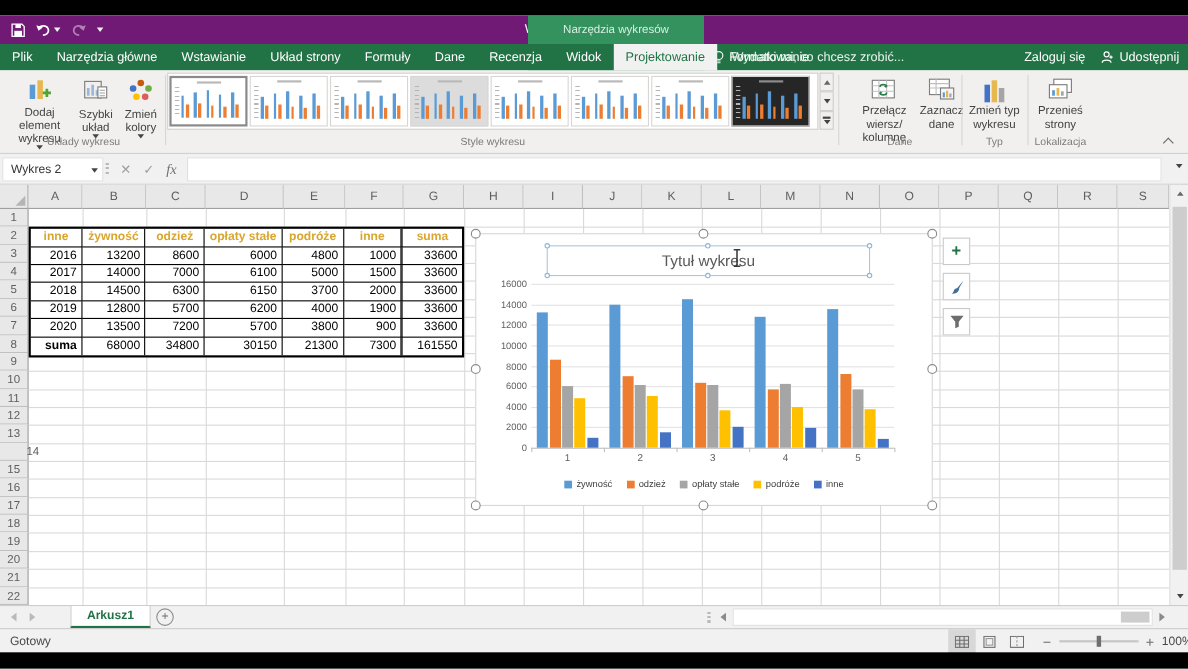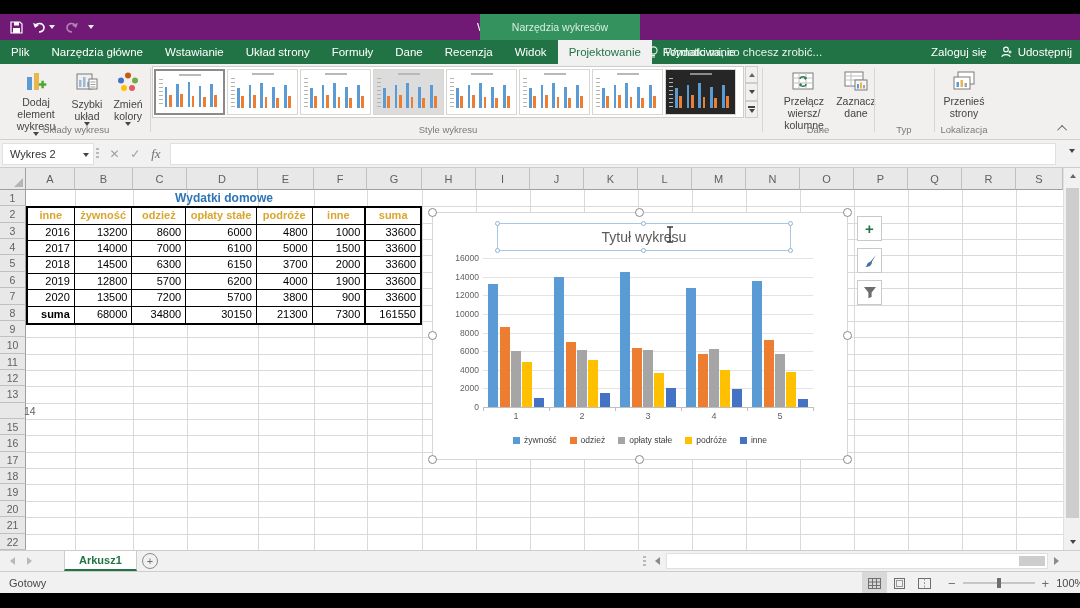--- a/index.html
+++ b/index.html
@@ -521,20 +521,30 @@
             <rect x="14" y="15" width="2" height="4.5" fill="#5b9bd5"></rect>
             <rect x="17" y="13.5" width="2" height="6" fill="#e6b84f"></rect>
             <rect x="20" y="16" width="2" height="3.5" fill="#a5a5a5"></rect>
           </svg>
       </span>
       <span>Zaznacz dane</span>
     </div>
     <div class="grp-label" style="left:758px;">Dane</div>
     <div class="grp-sep" style="left:874px;"></div>
 
+    <div class="rb-small-group" style="left:876px; width:56px;">
+      <span class="ic" style="height:28px;display:flex;align-items:flex-end;">
+        <svg width="22" height="24" viewBox="0 0 22 24">
+            <rect x="2" y="6" width="5" height="16" fill="#4472c4"></rect>
+            <rect x="8.5" y="2" width="5" height="20" fill="#e6b84f"></rect>
+            <rect x="15" y="9" width="5" height="13" fill="#a5a5a5"></rect>
+          </svg>
+      </span>
+      <span>Zmień typ wykresu</span>
+    </div>
     <div class="grp-label" style="left:844px;">Typ</div>
     <div class="grp-sep" style="left:934px;"></div>
 
     <div class="rb-small-group" style="left:938px; width:52px;">
       <span class="ic" style="height:28px;display:flex;align-items:center;">
         <svg width="26" height="24" viewBox="0 0 26 24">
             <rect x="7" y="3" width="16" height="12" fill="#fff" stroke="#7a7a7a"></rect>
             <rect x="3" y="8" width="16" height="12" fill="#fff" stroke="#7a7a7a"></rect>
             <rect x="5.5" y="13" width="2.5" height="5" fill="#5b9bd5"></rect>
             <rect x="9.5" y="11" width="2.5" height="7" fill="#e6b84f"></rect>
@@ -758,21 +768,20 @@
       <div class="rowhead" style="top: 300.12px; height: 16.36px; line-height: 16.36px;">18</div>
       <div class="hline" style="left: 26px; top: 316.48px; width: 1037px;"></div>
       <div class="rowhead" style="top: 316.48px; height: 16.36px; line-height: 16.36px;">19</div>
       <div class="hline" style="left: 26px; top: 332.84px; width: 1037px;"></div>
       <div class="rowhead" style="top: 332.84px; height: 16.36px; line-height: 16.36px;">20</div>
       <div class="hline" style="left: 26px; top: 349.2px; width: 1037px;"></div>
       <div class="rowhead" style="top: 349.2px; height: 16.36px; line-height: 16.36px;">21</div>
       <div class="hline" style="left: 26px; top: 365.56px; width: 1037px;"></div>
       <div class="rowhead" style="top: 365.56px; height: 16.36px; line-height: 16.36px;">22</div>
       <div class="hline" style="left: 26px; top: 381.92px; width: 1037px;"></div>
-      <div class="xl-title" style="left: 26px; top: 22px; width: 396px; height: 16.36px; line-height: 16.36px;">Wydatki domowe</div>
       <div class="xl-table" style="left: 26px; top: 38.36px; width: 396px;">
         <div class="xl-tr" style="height: 16.36px;">
           <div class="xl-td hd" style="width: 47px; line-height: 15.36px;">inne</div>
           <div class="xl-td hd" style="width: 58px; line-height: 15.36px;">żywność</div>
           <div class="xl-td hd" style="width: 54px; line-height: 15.36px;">odzież</div>
           <div class="xl-td hd" style="width: 71px; line-height: 15.36px;">opłaty stałe</div>
           <div class="xl-td hd" style="width: 56px; line-height: 15.36px;">podróże</div>
           <div class="xl-td hd" style="width: 53px; line-height: 15.36px;">inne</div>
           <div class="xl-td hd last sumcol" style="width: 55px; line-height: 15.36px;">suma</div>
         </div>

